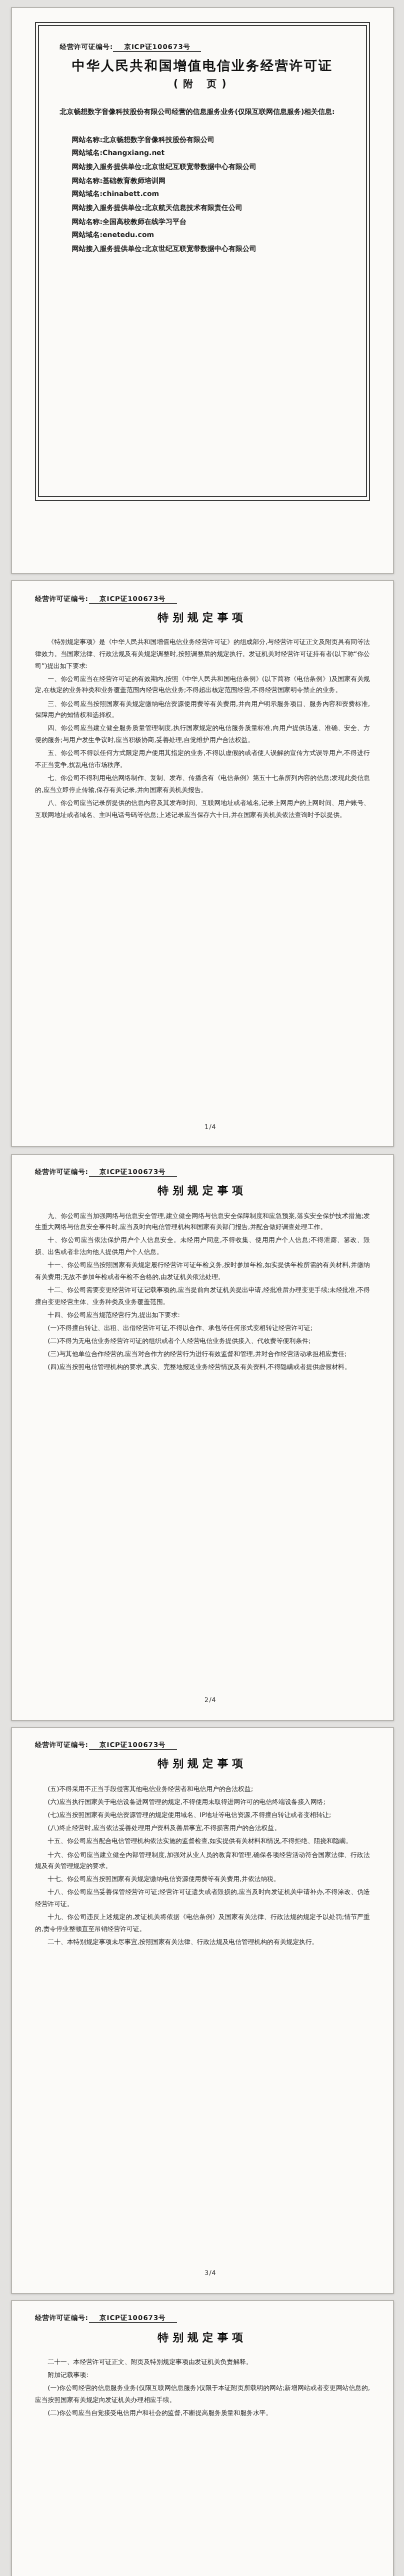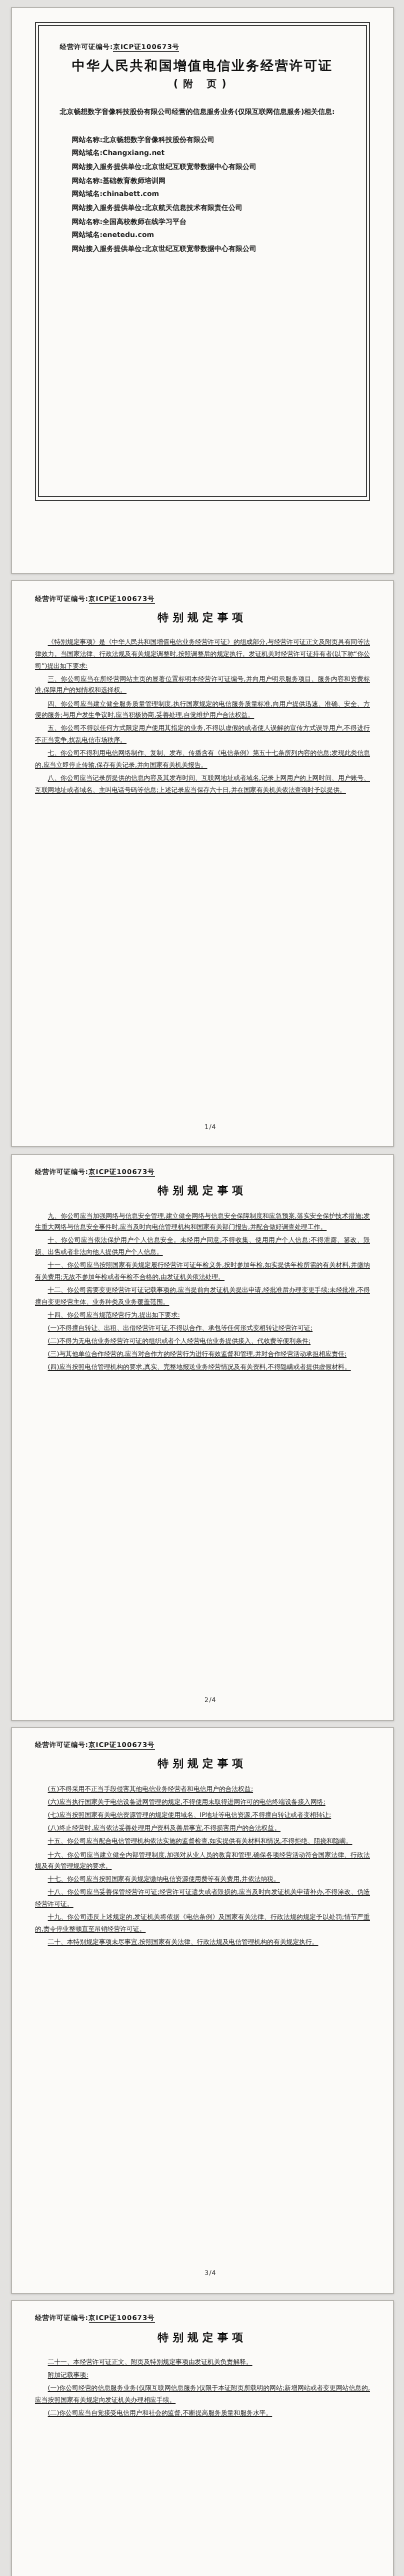--- a/index.html
+++ b/index.html
@@ -26,21 +26,21 @@
     position: relative;
     padding: 13.4px 23px 31px 23px;
   }
   .lic-header {
     font-size: 6.7px;
     font-weight: bold;
     color: #171717;
     letter-spacing: 0.5px;
     margin-bottom: 5.2px;
   }
-  .lic-header .num { border-bottom: 0.5px solid #444; padding: 0 0; }
+  .lic-header .num { border-bottom: 0.5px solid #444; padding: 0 11px; }
 
   
   .frame-outer {
     border: 1px solid #3a3a3a;
     padding: 2.1px;
     height: 479px;
     box-sizing: border-box;
   }
   .frame-inner {
     border: 0.5px solid #3a3a3a;
@@ -85,21 +85,21 @@
 
   
   .prov-title {
     text-align: center;
     font-size: 10.8px;
     font-weight: bold;
     letter-spacing: 4.1px;
     color: #111;
     margin: 7.2px 0 12.4px 0;
   }
-  .prov-body { overflow: hidden; text-decoration: underline; }
+  .prov-body { overflow: hidden; }
   .para {
     font-size: 6.4px;
     line-height: 1.82;
     text-align: justify;
     text-indent: 2em;
     color: #242424;
     margin: 0 0 1.5px 0;
   }
   .para.sub { text-indent: 2em; }
   .page-foot {
@@ -142,21 +142,22 @@
     </div>
   </div>
 
   <div class="sheet">
     <div class="lic-header">
       <span>经营许可证编号:</span><span class="num">京ICP证100673号</span>
     </div>
     <div class="prov-title">特别规定事项</div>
     <div class="prov-body">
         <div class="para">《特别规定事项》是《中华人民共和国增值电信业务经营许可证》的组成部分,与经营许可证正文及附页具有同等法律效力。当国家法律、行政法规及有关规定调整时,按照调整后的规定执行。发证机关对经营许可证持有者(以下称“你公司”)提出如下要求:</div>
-        <div class="para">三、你公司应当在所经营网站主页的显著位置标明本经营许可证编号,并向用户明示服务项目、服务内容和资费标准,保障用户的知情权和选择权。</div>
+        <div class="para">一、你公司应当在经营许可证的有效期内,按照《中华人民共和国电信条例》(以下简称《电信条例》)及国家有关规定,在核定的业务种类和业务覆盖范围内经营电信业务;不得超出核定范围经营,不得经营国家明令禁止的业务。</div>
+        <div class="para">三、你公司应当按照国家有关规定缴纳电信资源使用费等有关费用,并向用户明示服务项目、服务内容和资费标准,保障用户的知情权和选择权。</div>
         <div class="para">四、你公司应当建立健全服务质量管理制度,执行国家规定的电信服务质量标准,向用户提供迅速、准确、安全、方便的服务;与用户发生争议时,应当积极协商,妥善处理,自觉维护用户合法权益。</div>
         <div class="para">五、你公司不得以任何方式限定用户使用其指定的业务,不得以虚假的或者使人误解的宣传方式误导用户,不得进行不正当竞争,扰乱电信市场秩序。</div>
         <div class="para">七、你公司不得利用电信网络制作、复制、发布、传播含有《电信条例》第五十七条所列内容的信息;发现此类信息的,应当立即停止传输,保存有关记录,并向国家有关机关报告。</div>
         <div class="para">八、你公司应当记录所提供的信息内容及其发布时间、互联网地址或者域名,记录上网用户的上网时间、用户账号、互联网地址或者域名、主叫电话号码等信息;上述记录应当保存六十日,并在国家有关机关依法查询时予以提供。</div>
       </div>
     <div class="page-foot">1/4</div>
   </div>
 
   <div class="sheet">
     <div class="lic-header">

